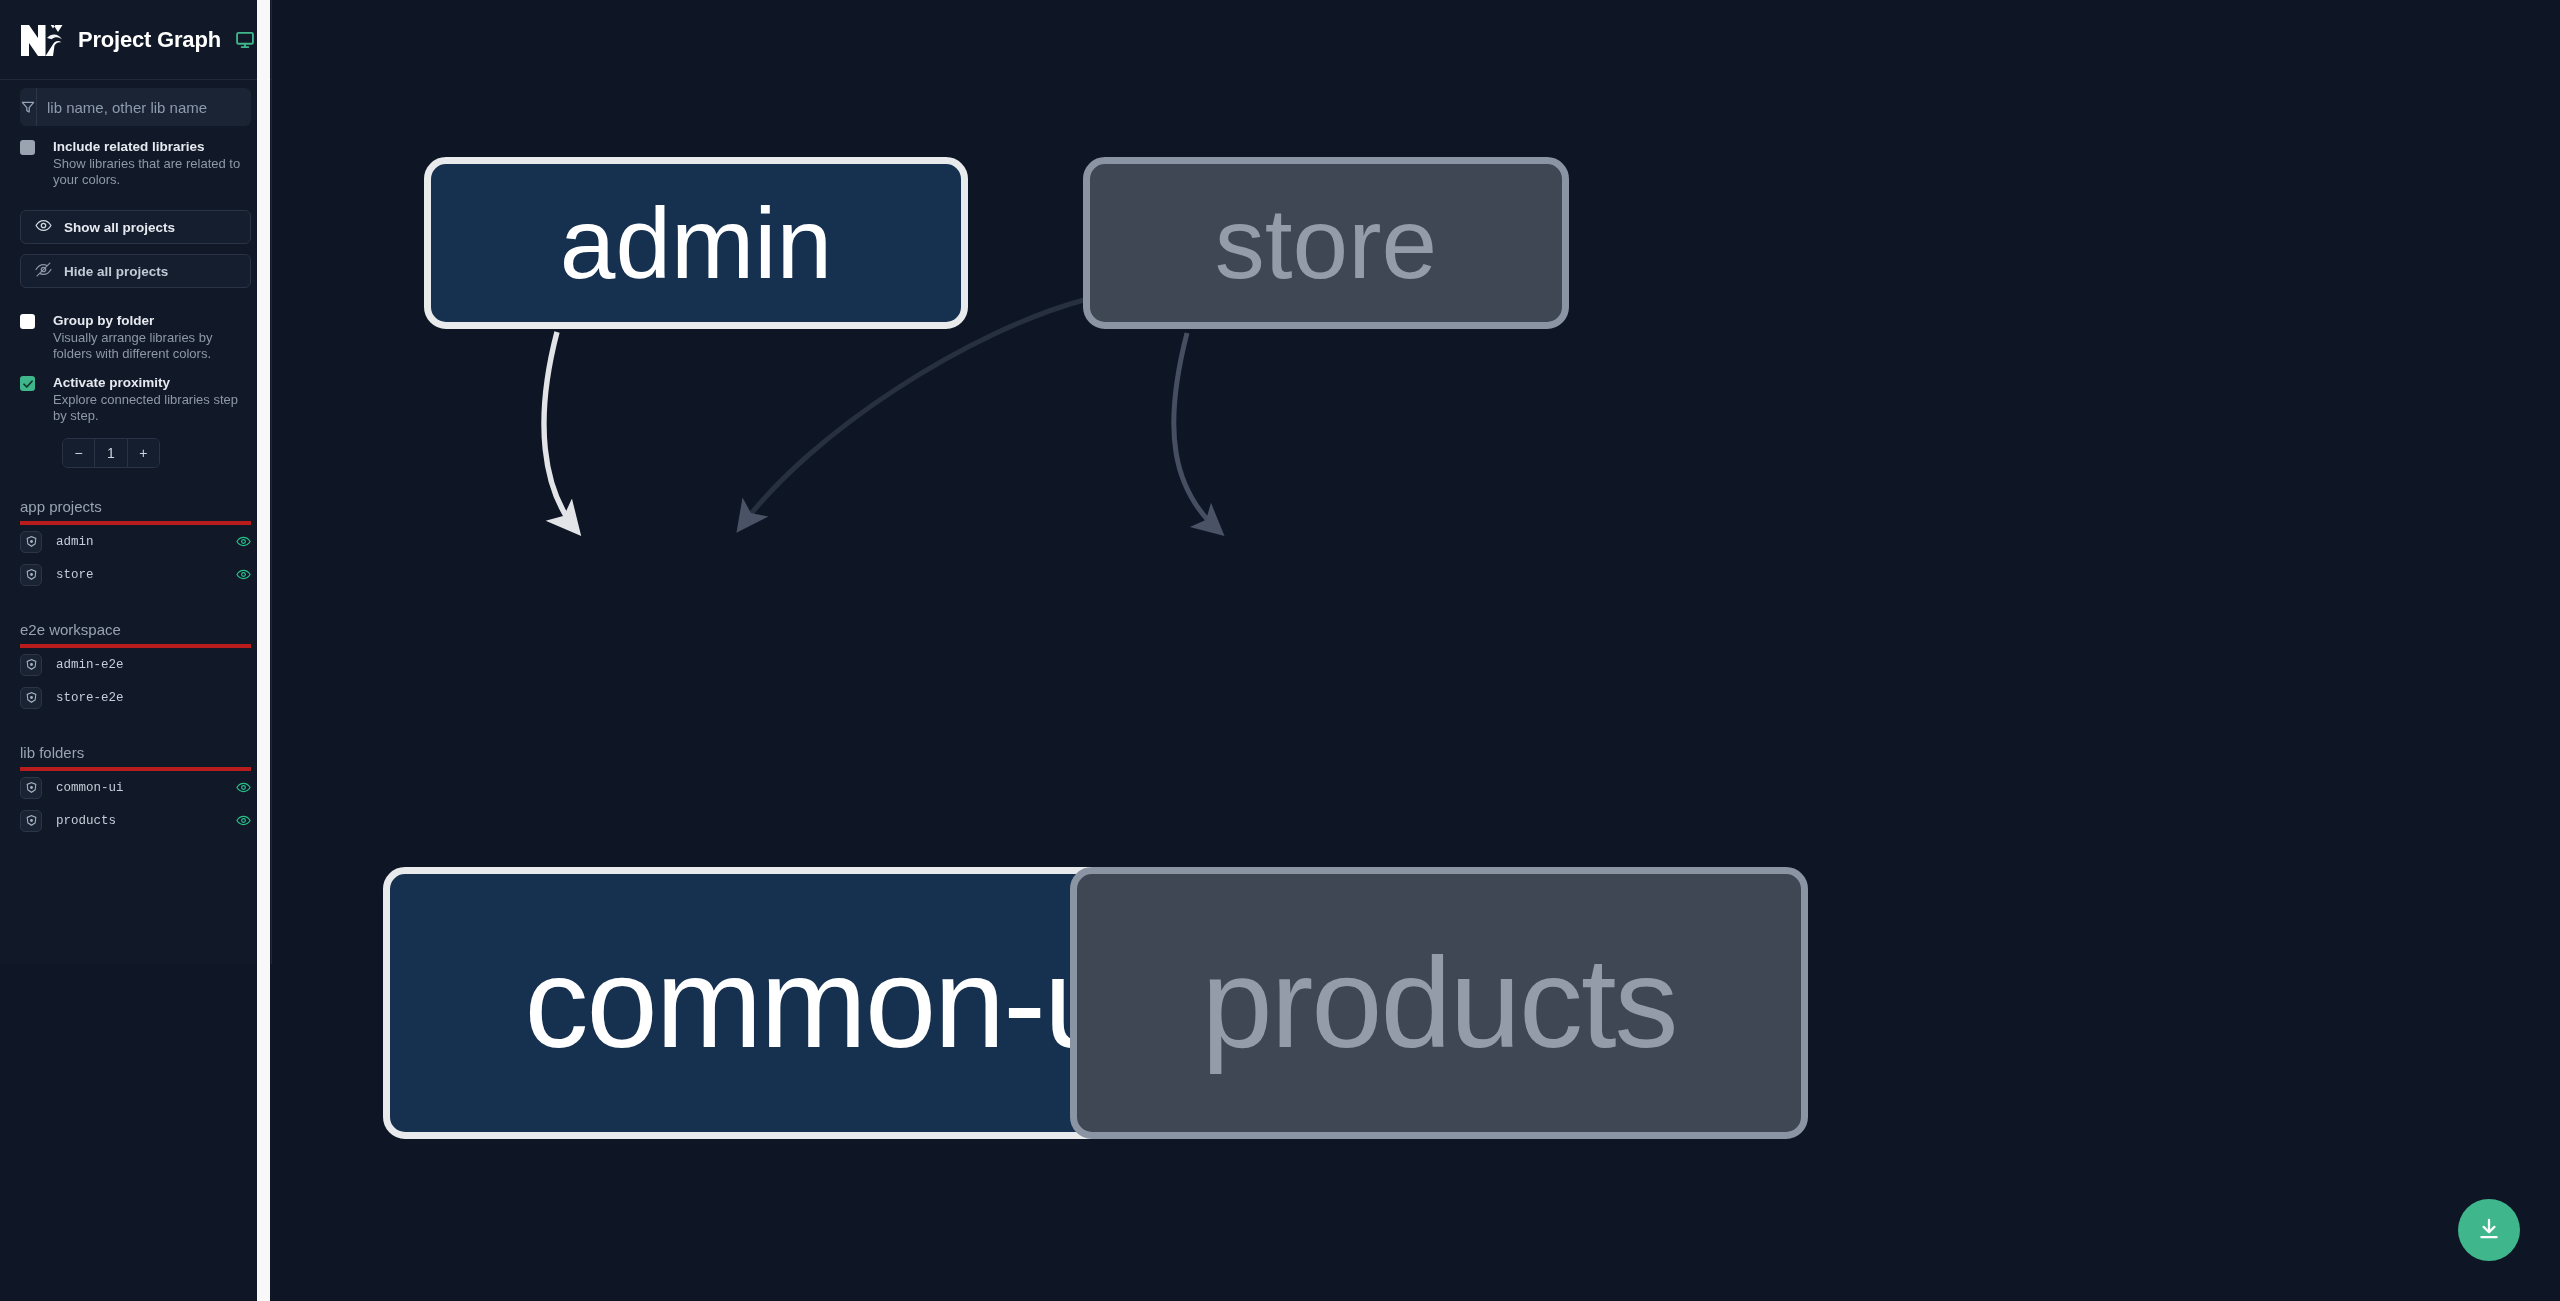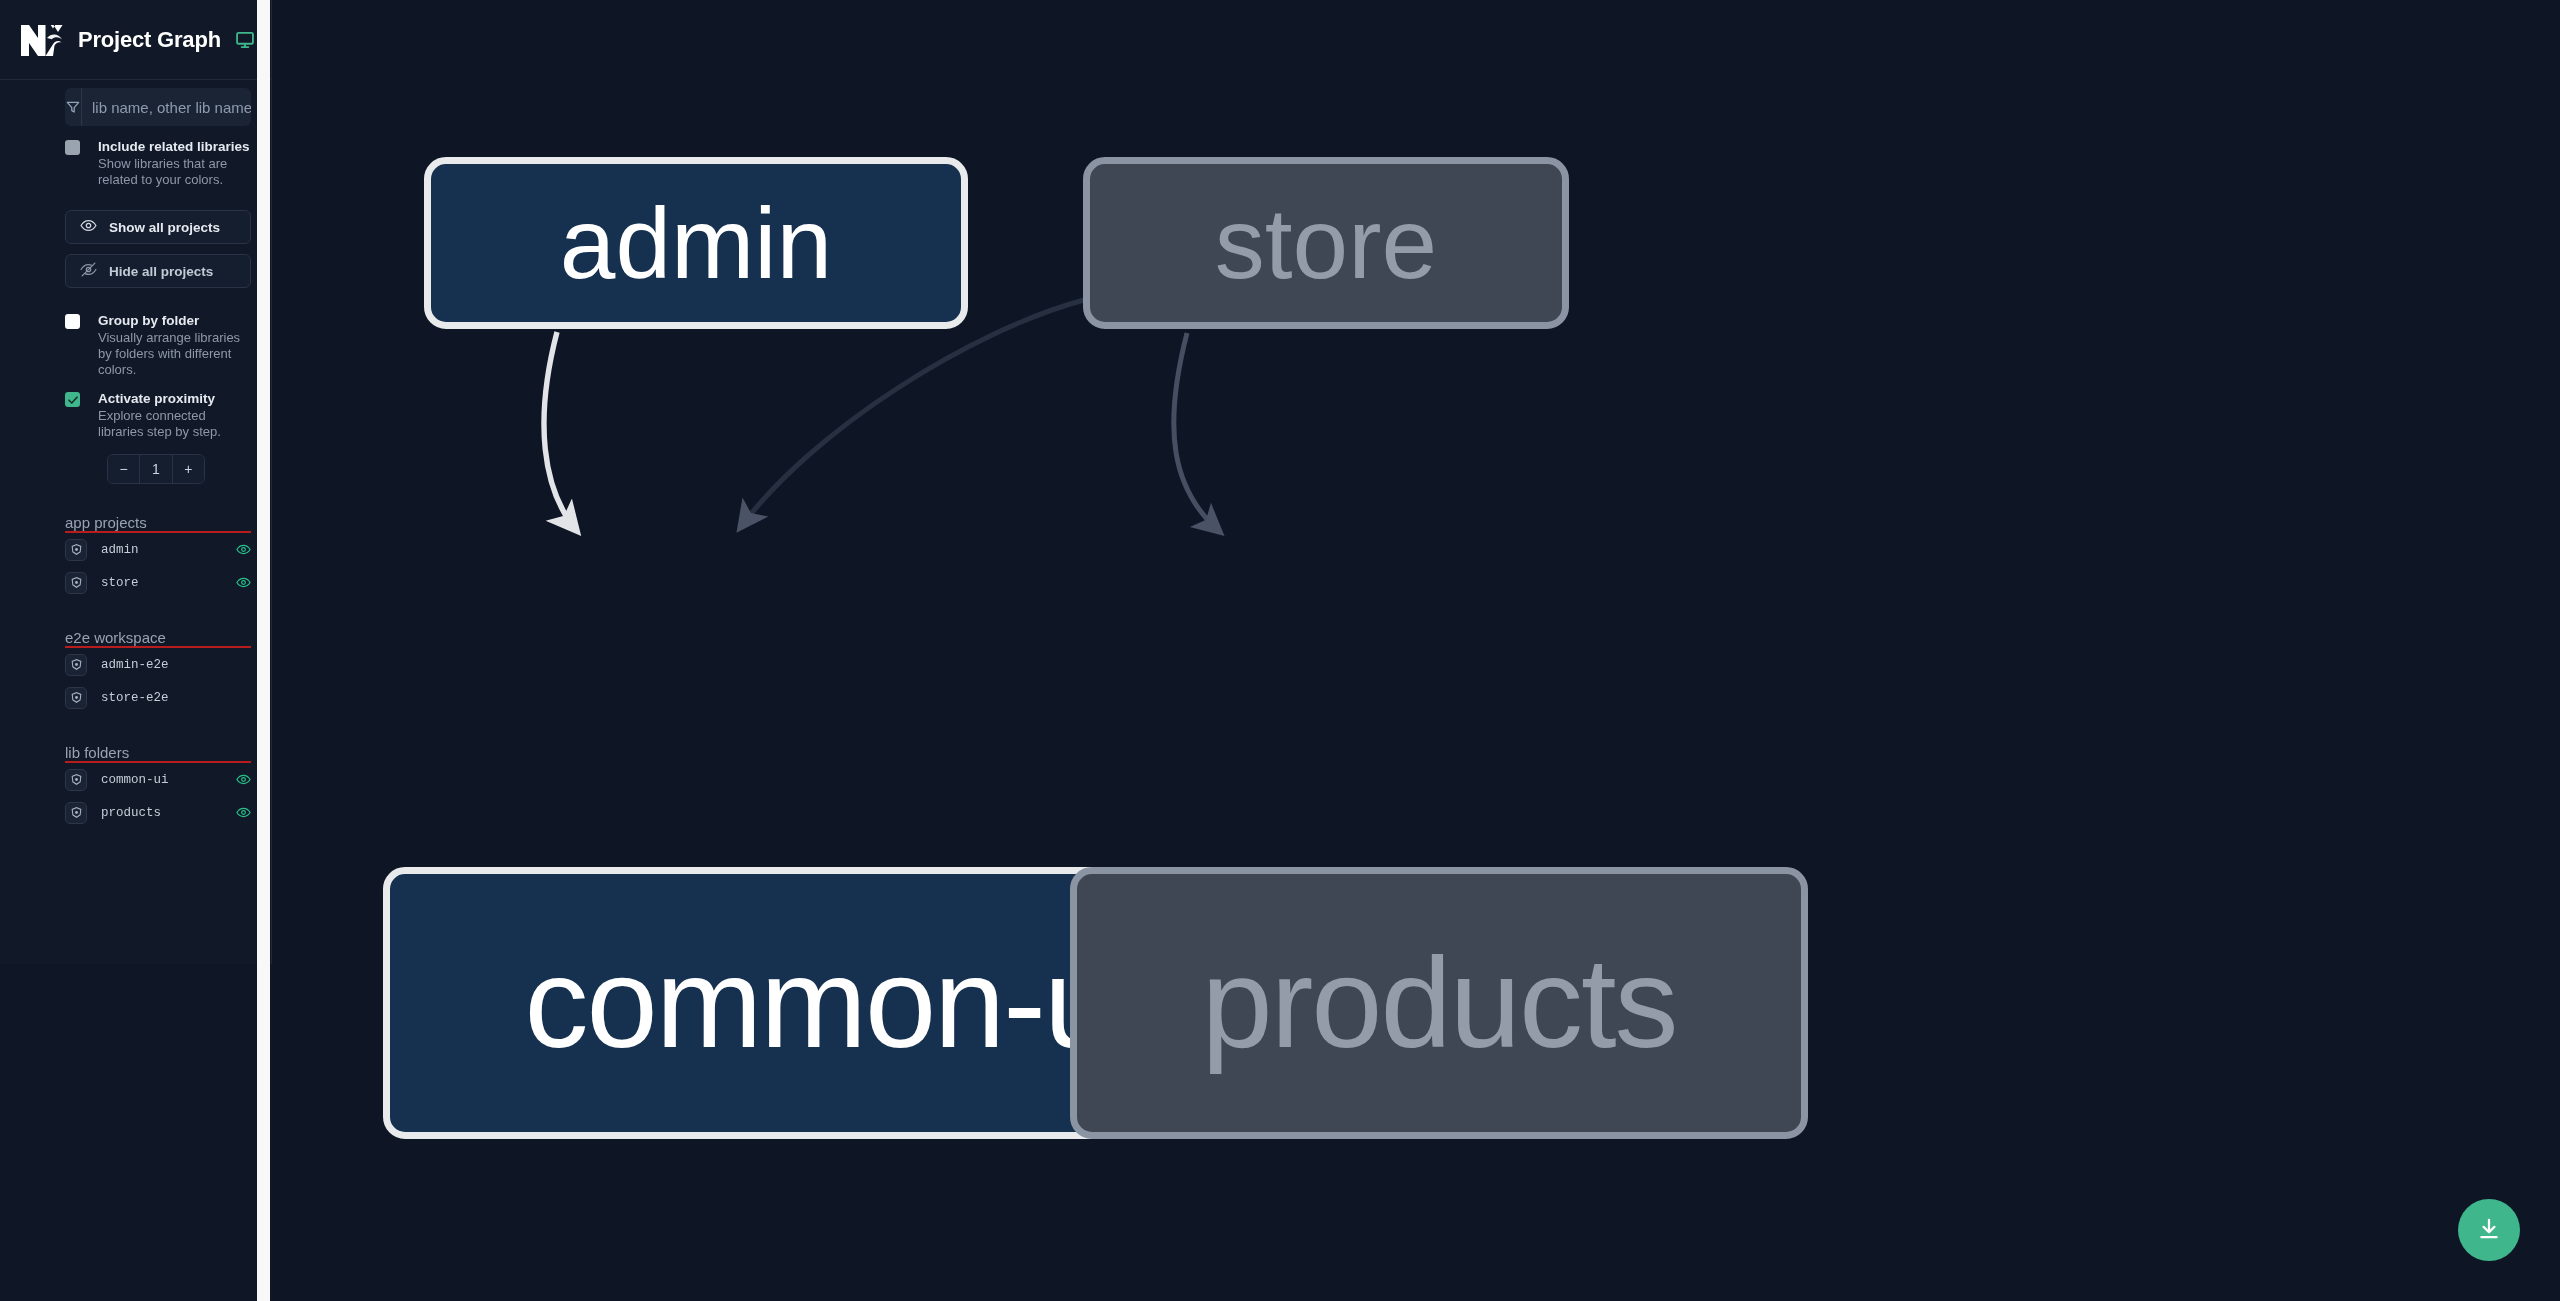--- a/index.html
+++ b/index.html
@@ -34,21 +34,21 @@
   }
   .monitor-icon { width: 20px; height: 20px; flex: 0 0 20px; color: #3fb68b; }
 
   .sb-tagline {
     display: flex; align-items: center; gap: 9px;
     padding: 16px 20px 10px 20px;
     color: #b7c0cd; font-size: 13.5px;
   }
   .info-icon { width: 15px; height: 15px; flex: 0 0 15px; color: #9aa5b4; }
 
-  .sb-body { padding: 8px 20px 30px 20px; margin-left: 45px; }
+  .sb-body { padding: 8px 20px 30px 20px; }
 
   .search-wrap {
     display: flex; align-items: stretch;
     height: 38px;
     background: #1b2434;
     border-radius: 6px;
     overflow: hidden;
     margin-bottom: 12px;
   }
   .search-icon-box {
@@ -108,22 +108,22 @@
   .stepper > div {
     flex: 1; display: flex; align-items: center; justify-content: center;
     color: #cbd5e1; font-size: 14px; background: #151e2e;
     cursor: pointer;
   }
   .stepper > div + div { border-left: 1px solid #2a3345; }
   .stepper .val { cursor: default; }
 
   .group-title {
     color: #98a3b3; font-size: 15px;
-    margin-top: 30px; padding-bottom: 0;
-    border-bottom: 2px solid #b91c1c;
+    margin-top: 30px; padding-bottom: 6px;
+    border-bottom: 4px solid #b91c1c;
   }
   .proj-row {
     display: flex; align-items: center; gap: 14px;
     height: 33px; cursor: pointer;
   }
   .proj-ico {
     width: 22px; height: 22px; flex: 0 0 22px;
     border: 1px solid #2c real; border-radius: 5px;
   }
   .proj-ico {

